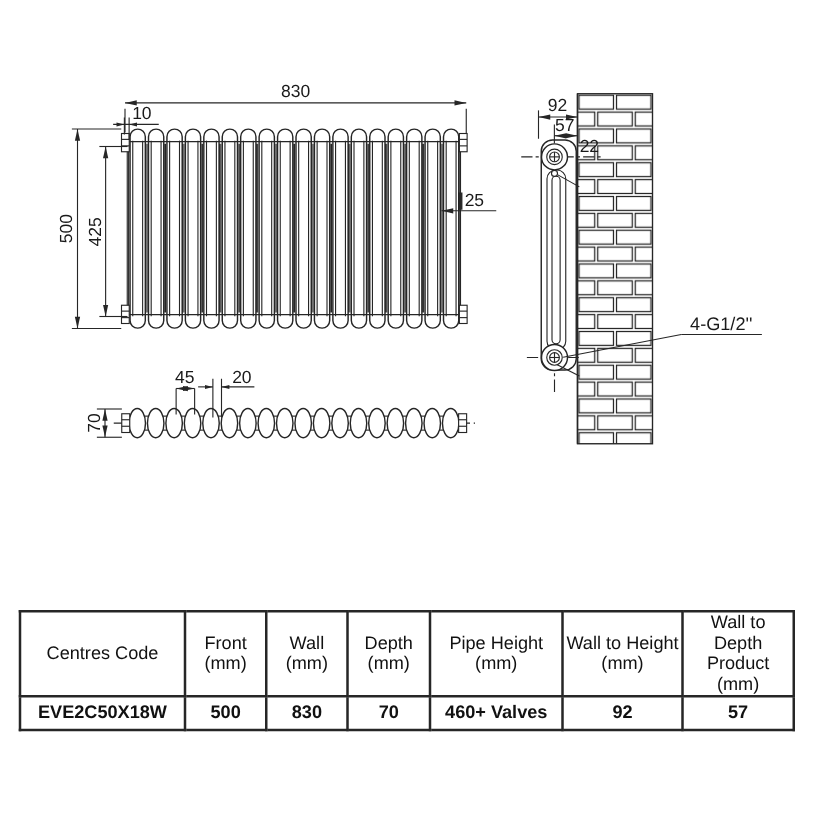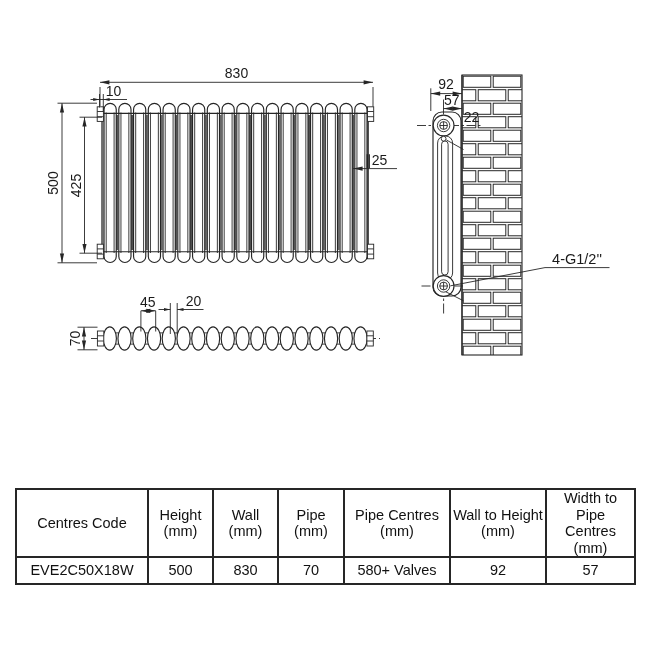--- a/index.html
+++ b/index.html
@@ -8,21 +8,21 @@
   #drawing{position:absolute;left:0;top:0;}
   svg text{fill:#1a1a1a;font-family:"Liberation Sans", sans-serif;font-size:14px;}
   .ln{stroke:#262626;fill:none;}
   .thk{stroke-width:1.15;}
   .thn{stroke-width:0.9;}
   .wht{fill:#ffffff;stroke:#262626;}
   table.spec{position:absolute;left:15px;top:488px;border-collapse:collapse;table-layout:fixed;
              width:619px;}
   table.spec td{border:2px solid #262626;text-align:center;vertical-align:middle;
                 font-size:14.5px;line-height:16.5px;color:#111;padding:0 1px;background:#fff;}
-  tr.hdr{height:55px;} tr.val{height:27px;}
+  tr.hdr{height:55px;} tr.val{height:27px;font-weight:bold;}
 </style>
 </head>
 <body>
 
 <div id="stage">
 
 <svg id="drawing" width="650" height="650" viewBox="0 0 650 650">
   <defs>
     <marker id="ma" markerWidth="11" markerHeight="6" refX="0.4" refY="3" orient="auto" markerUnits="userSpaceOnUse">
       <path d="M0.4,3 L9.8,0.9 L9.8,5.1 Z" fill="#262626"></path>
@@ -275,50 +275,50 @@
         <col style="width:106px">
         <col style="width:96px">
         <col style="width:89px">
   </colgroup>
   <tbody>
         <tr class="hdr">
     <td>
       <div>Centres Code</div>
     </td>
     <td>
-      <div>Height</div>
+      <div>Front</div>
       <div>(mm)</div>
     </td>
     <td>
       <div>Wall</div>
       <div>(mm)</div>
     </td>
     <td>
-      <div>Pipe</div>
-      <div>(mm)</div>
-    </td>
-    <td>
-      <div>Pipe Centres</div>
+      <div>Depth</div>
+      <div>(mm)</div>
+    </td>
+    <td>
+      <div>Pipe Height</div>
       <div>(mm)</div>
     </td>
     <td>
       <div>Wall to Height</div>
       <div>(mm)</div>
     </td>
     <td>
-      <div>Width to Pipe</div>
-      <div>Centres</div>
+      <div>Wall to Depth</div>
+      <div>Product</div>
       <div>(mm)</div>
     </td>
   </tr>
   <tr class="val">
     <td>EVE2C50X18W</td>
     <td>500</td>
     <td>830</td>
     <td>70</td>
-    <td>580+ Valves</td>
+    <td>460+ Valves</td>
     <td>92</td>
     <td>57</td>
   </tr>
 </tbody>
     </table>
 
 </div>
 
 </body></html>

